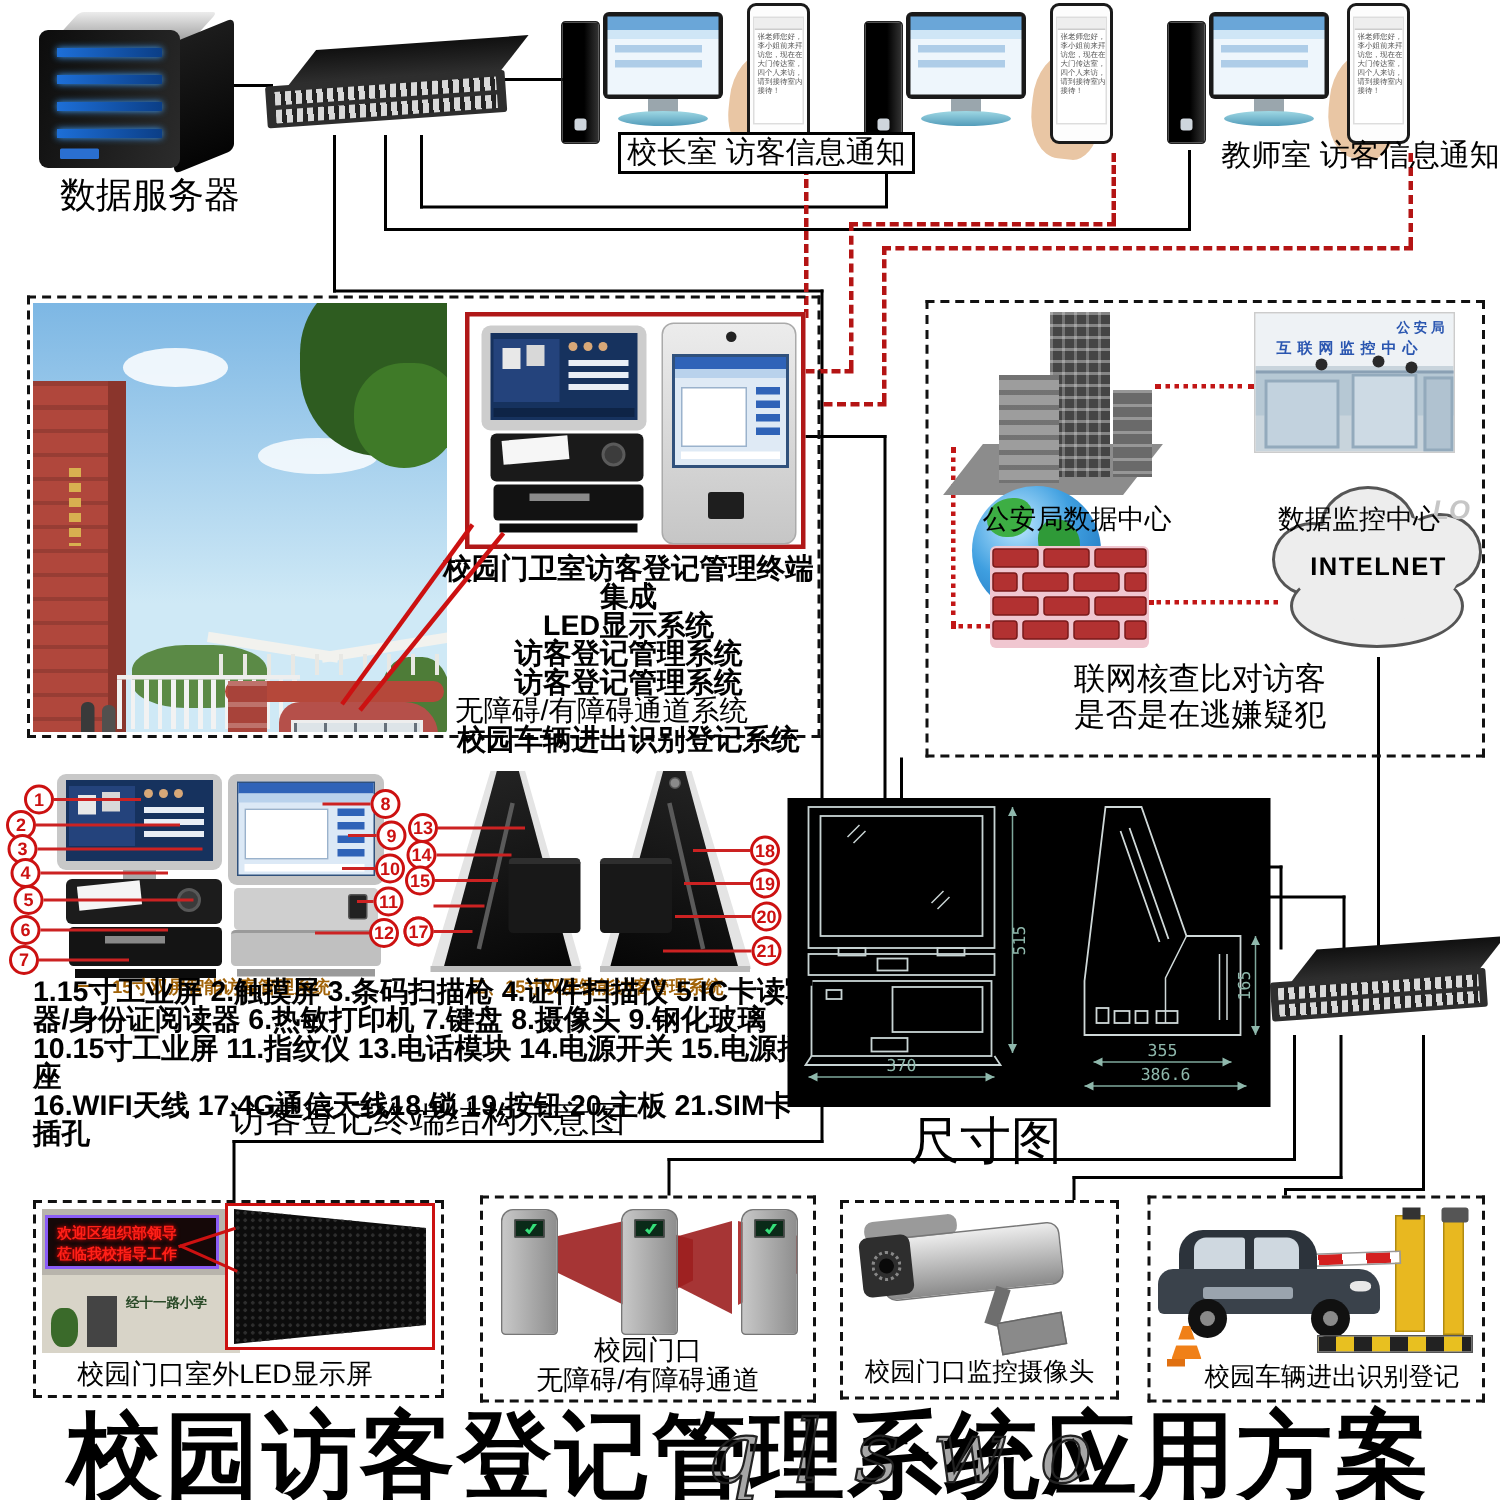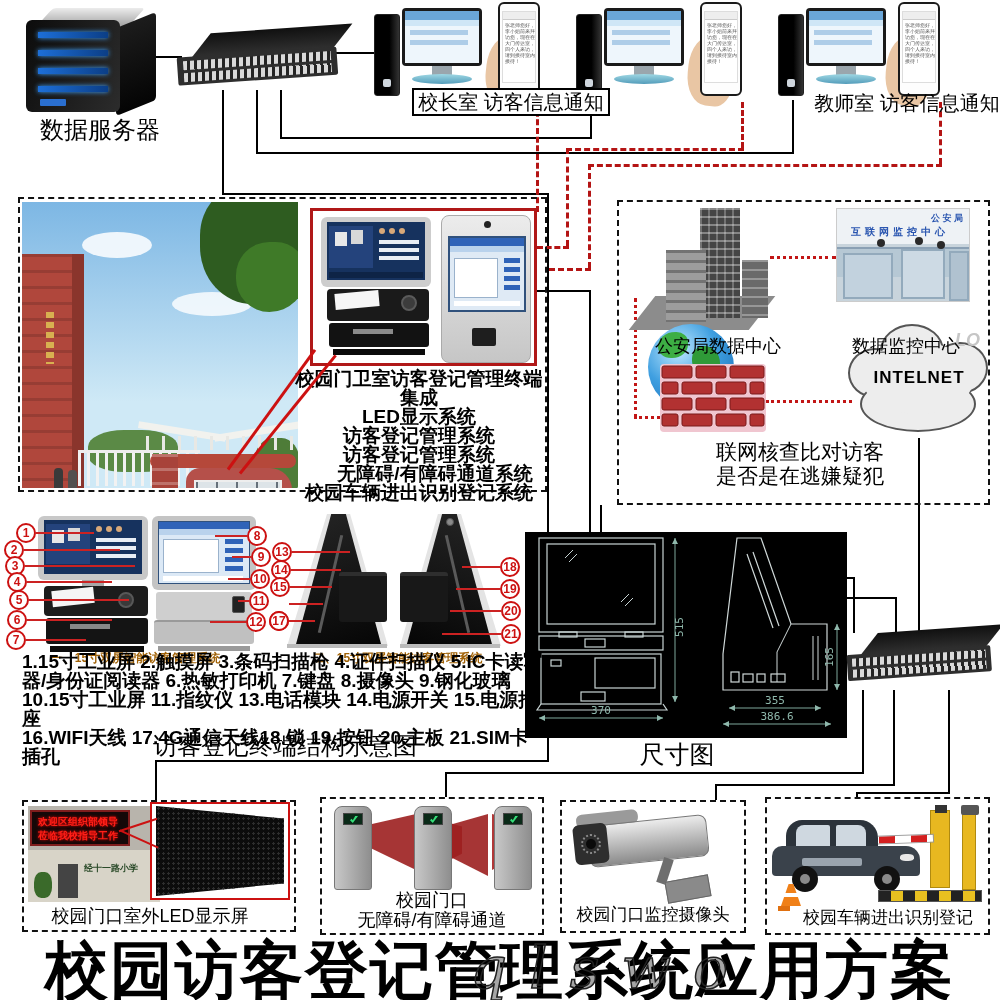--- a/index.html
+++ b/index.html
@@ -216,21 +216,21 @@
       </div>
       <div class="a" style="left:30px;top:112px;width:24px;height:18px;background:#1e1e1e;border-radius:2px"></div>
     </div>
   </div>
 
   <div class="lbl" style="left:294px;top:366px;width:250px;font-size:19px;font-weight:700">校园门卫室访客登记管理终端</div>
   <div class="lbl" style="left:294px;top:385px;width:250px;font-size:19px;font-weight:700">集成</div>
   <div class="lbl" style="left:294px;top:404px;width:250px;font-size:19px;font-weight:700">LED显示系统</div>
   <div class="lbl" style="left:294px;top:423px;width:250px;font-size:19px;font-weight:700">访客登记管理系统</div>
   <div class="lbl" style="left:294px;top:442px;width:250px;font-size:19px;font-weight:700">访客登记管理系统</div>
-  <div class="lbl" style="left:310px;top:461px;width:250px;font-size:19px;font-weight:700">无障碍/有障碍通道系统</div>
+  <div class="lbl" style="left:276px;top:461px;width:250px;font-size:19px;font-weight:400">无障碍/有障碍通道系统</div>
   <div class="lbl" style="left:294px;top:480px;width:250px;font-size:19px;font-weight:700">校园车辆进出识别登记系统</div>
 
   <div class="dashbox" style="left:617px;top:200px;width:373px;height:305px;"></div>
 
   <div class="a panel" style="left:638px;top:208px;width:160px;height:125px;">
     <div class="a" style="left:4px;top:88px;width:120px;height:34px;background:#8c8c8c;transform:skewX(-38deg)"></div>
     <div class="a" style="left:62px;top:0;width:40px;height:110px;background:#454545;background-image:repeating-linear-gradient(180deg,rgba(255,255,255,.35) 0 2px,transparent 2px 8px),repeating-linear-gradient(90deg,rgba(255,255,255,.25) 0 2px,transparent 2px 8px)"></div>
     <div class="a" style="left:28px;top:42px;width:40px;height:72px;background:#9d9d9d;background-image:repeating-linear-gradient(180deg,rgba(80,80,80,.55) 0 3px,transparent 3px 10px)"></div>
     <div class="a" style="left:104px;top:52px;width:26px;height:58px;background:#6a6a6a;background-image:repeating-linear-gradient(180deg,rgba(255,255,255,.3) 0 2px,transparent 2px 9px)"></div>
   </div>
@@ -444,21 +444,21 @@
         <text x="250" y="172" text-anchor="middle" stroke="none">355</text>
         <path d="M198 192 H306" fill="none"></path>
         <path d="M198 192 l6 -3 v6 z M306 192 l-6 -3 v6 z" stroke="none"></path>
         <text x="252" y="188" text-anchor="middle" stroke="none">386.6</text>
         <path d="M312 92 V158" fill="none"></path>
         <path d="M312 92 l-3 6 h6 z M312 158 l-3 -6 h6 z" stroke="none"></path>
         <text x="308" y="125" transform="rotate(-90 308 125)" text-anchor="middle" stroke="none">165</text>
       </g>
     </svg>
   </div>
-  <div class="lbl" style="left:592px;top:738px;width:170px;font-size:25px;">尺寸图</div>
+  <div class="lbl" style="left:572px;top:738px;width:170px;font-size:34px;">尺寸图</div>
 
   <div class="a panel" style="left:845px;top:628px;width:152px;height:64px;transform:rotate(-4deg);z-index:5">
     <div class="a" style="left:24px;top:2px;width:126px;height:24px;background:linear-gradient(180deg,#101010,#343434);transform:skewX(-42deg)"></div>
     <div class="a" style="left:2px;top:22px;width:144px;height:26px;background:#2e2e2e;border-radius:2px">
       <div class="a" style="left:5px;top:4px;width:134px;height:8px;background:repeating-linear-gradient(90deg,#d9d9d9 0 4px,#242424 4px 7px)"></div>
       <div class="a" style="left:5px;top:15px;width:134px;height:8px;background:repeating-linear-gradient(90deg,#d9d9d9 0 4px,#242424 4px 7px)"></div>
     </div>
   </div>
 
   <div class="hl" style="left:535px;top:290px;width:56px"></div>
@@ -477,21 +477,21 @@
   <div class="vl" style="left:445px;top:772px;height:26px"></div>
   <div class="vl" style="left:893px;top:690px;height:96px"></div>
   <div class="hl" style="left:715px;top:784px;width:180px"></div>
   <div class="vl" style="left:715px;top:784px;height:16px"></div>
   <div class="vl" style="left:948px;top:690px;height:104px"></div>
   <div class="hl" style="left:856px;top:792px;width:94px"></div>
   <div class="vl" style="left:856px;top:792px;height:8px"></div>
 
   <div class="dashbox" style="left:22px;top:800px;width:274px;height:132px;background:#fff"></div>
   <div class="a panel" style="left:28px;top:806px;width:132px;height:96px;background:#b8b4ac;overflow:hidden">
-    <div class="a" style="left:2px;top:4px;width:100px;height:36px;background:#150808;border:2px solid #7f1d1d">
+    <div class="a" style="left:2px;top:4px;width:116px;height:36px;background:#150808;border:2px solid #8b5cf6">
       <div class="a" style="left:6px;top:3px;color:#ff2018;font-size:10px;font-weight:bold;text-shadow:0 0 3px #f00;white-space:nowrap">欢迎区组织部领导</div>
       <div class="a" style="left:6px;top:17px;color:#ff2018;font-size:10px;font-weight:bold;text-shadow:0 0 3px #f00;white-space:nowrap">莅临我校指导工作</div>
     </div>
     <div class="a" style="left:0;top:44px;width:132px;height:52px;background:#d8d4c8"></div>
     <div class="a" style="left:30px;top:58px;width:20px;height:34px;background:#444"></div>
     <div class="a" style="left:6px;top:66px;width:18px;height:26px;background:#3a6a2a;border-radius:40%"></div>
     <div class="a" style="left:56px;top:56px;color:#2a4a28;font-size:9px;font-weight:bold;white-space:nowrap">经十一路小学</div>
   </div>
   <div class="a panel" style="left:150px;top:802px;width:140px;height:98px;border:2px solid #c11;background:#fff">
     <div class="a" style="left:4px;top:2px;width:128px;height:90px;background:#0c0c0c;clip-path:polygon(0 0,100% 14%,100% 86%,0 100%);background-image:radial-gradient(circle,#2e2e2e 1px,transparent 1.2px);background-size:5px 5px"></div>

